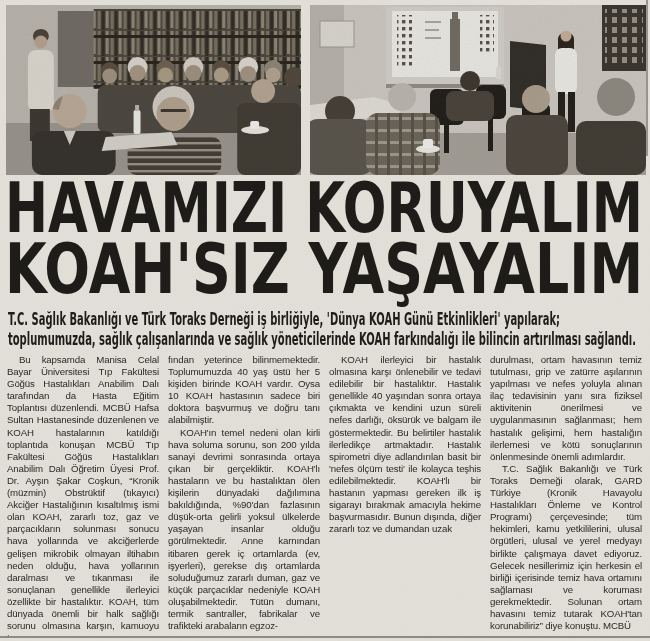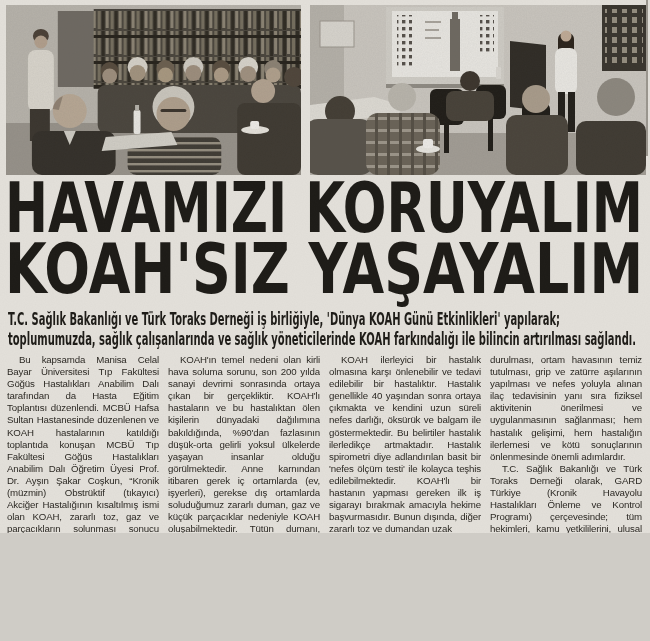--- a/index.html
+++ b/index.html
@@ -1,20 +1,20 @@
 <!DOCTYPE html>
 <html lang="tr" style="--paper: #e4e1db; --ink: #1d1b17; --body_text: #2b2823; --rule: #8f8b83;"><head>
 <meta charset="utf-8">
 <style>
   :root{
     --paper:#e4e1db; --ink:#1d1b17; --body_text:#2b2823; --rule:#8f8b83;
   }
   html,body{margin:0;padding:0;background:#cfccc6;}
   .page{
-    position:relative;width:650px;height:533px;overflow:hidden;
+    position:relative;width:650px;height:641px;overflow:hidden;
     background:var(--paper);
     font-family:"Liberation Sans",sans-serif;
   }
   .photos{position:absolute;top:5px;left:6px;display:flex;gap:9px;}
   .photos figure{margin:0;padding:0;line-height:0;}
   .photos svg{display:block;}
   .headline-svg{position:absolute;top:176px;left:0;color:var(--ink);}
   .subhead-svg{position:absolute;top:308px;left:0;color:var(--ink);}
   .headline-svg text,.subhead-svg text{
     font-family:"DejaVu Sans","Liberation Sans",sans-serif;font-weight:bold;fill:currentColor;
@@ -198,20 +198,21 @@
   <svg class="subhead-svg" width="650" height="46">
     <text x="8" y="17" font-size="17" textLength="552" lengthAdjust="spacingAndGlyphs">T.C. Sağlık Bakanlığı ve Türk Toraks Derneği iş birliğiyle, 'Dünya KOAH Günü Etkinlikleri' yapılarak;</text>
     <text x="8" y="37" font-size="17" textLength="628" lengthAdjust="spacingAndGlyphs">toplumumuzda, sağlık çalışanlarında ve sağlık yöneticilerinde KOAH farkındalığı ile bilincin artırılması sağlandı.</text>
   </svg>
 
   <div class="cols">
     <div class="col">
       <p class="indent">Bu kapsamda Manisa Celal Bayar Üniversitesi Tıp Fakültesi Göğüs Hastalıkları Anabilim Dalı tarafından da Hasta Eğitim Toplantısı düzenlendi. MCBÜ Hafsa Sultan Hastanesinde düzenlenen ve KOAH hastalarının katıldığı toplantıda konuşan MCBÜ Tıp Fakültesi Göğüs Hastalıkları Anabilim Dalı Öğretim Üyesi Prof. Dr. Ayşın Şakar Coşkun, “Kronik (müzmin) Obstrüktif (tıkayıcı) Akciğer Hastalığının kısaltılmış ismi olan KOAH, zararlı toz, gaz ve parçacıkların solunması sonucu hava yollarında ve akciğerlerde gelişen mikrobik olmayan iltihabın neden olduğu, hava yollarının daralması ve tıkanması ile sonuçlanan genellikle ilerleyici özellikte bir hastalıktır. KOAH, tüm dünyada önemli bir halk sağlığı sorunu olmasına karşın, kamuoyu tara-</p>
     </div>
     <div class="col">
+      <p>fından yeterince bilinmemektedir. Toplumumuzda 40 yaş üstü her 5 kişiden birinde KOAH vardır. Oysa 10 KOAH hastasının sadece biri doktora başvurmuş ve doğru tanı alabilmiştir.</p>
       <p class="indent">KOAH'ın temel nedeni olan kirli hava soluma sorunu, son 200 yılda sanayi devrimi sonrasında ortaya çıkan bir gerçekliktir. KOAH'lı hastaların ve bu hastalıktan ölen kişilerin dünyadaki dağılımına bakıldığında, %90'dan fazlasının düşük-orta gelirli yoksul ülkelerde yaşayan insanlar olduğu görülmektedir. Anne karnından itibaren gerek iç ortamlarda (ev, işyerleri), gerekse dış ortamlarda soluduğumuz zararlı duman, gaz ve küçük parçacıklar nedeniyle KOAH oluşabilmektedir. Tütün dumanı, termik santraller, fabrikalar ve trafikteki arabaların egzoz-</p>
     </div>
     <div class="col">
       <p class="indent">KOAH ilerleyici bir hastalık olmasına karşı önlenebilir ve tedavi edilebilir bir hastalıktır. Hastalık genellikle 40 yaşından sonra ortaya çıkmakta ve kendini uzun süreli nefes darlığı, öksürük ve balgam ile göstermektedir. Bu belirtiler hastalık ilerledikçe artmaktadır. Hastalık spirometri diye adlandırılan basit bir 'nefes ölçüm testi' ile kolayca teşhis edilebilmektedir. KOAH'lı bir hastanın yapması gereken ilk iş sigarayı bırakmak amacıyla hekime başvurmasıdır. Bunun dışında, diğer zararlı toz ve dumandan uzak</p>
     </div>
     <div class="col">
       <p>durulması, ortam havasının temiz tutulması, grip ve zatürre aşılarının yapılması ve nefes yoluyla alınan ilaç tedavisinin yanı sıra fiziksel aktivitenin önerilmesi ve uygulanmasının sağlanması; hem hastalık gelişimi, hem hastalığın ilerlemesi ve kötü sonuçlarının önlenmesinde önemli adımlardır.</p>
       <p class="indent">T.C. Sağlık Bakanlığı ve Türk Toraks Derneği olarak, GARD Türkiye (Kronik Havayolu Hastalıkları Önleme ve Kontrol Programı) çerçevesinde; tüm hekimleri, kamu yetkililerini, ulusal örgütleri, ulusal ve yerel medyayı birlikte çalışmaya davet ediyoruz. Gelecek nesillerimiz için herkesin el birliği içerisinde temiz hava ortamını sağlaması ve koruması gerekmektedir. Solunan ortam havasını temiz tutarak KOAH'tan korunabiliriz” diye konuştu. MCBÜ</p>
     </div>
   </div>

